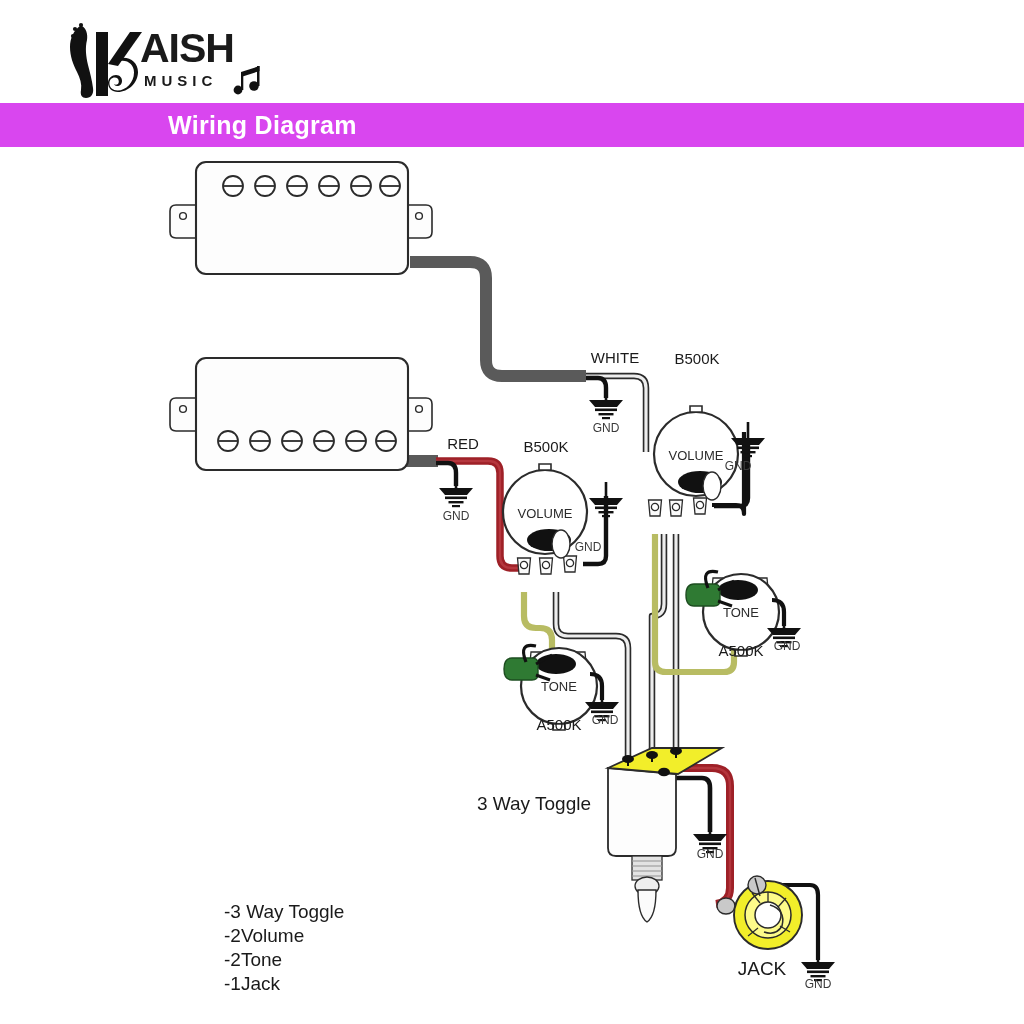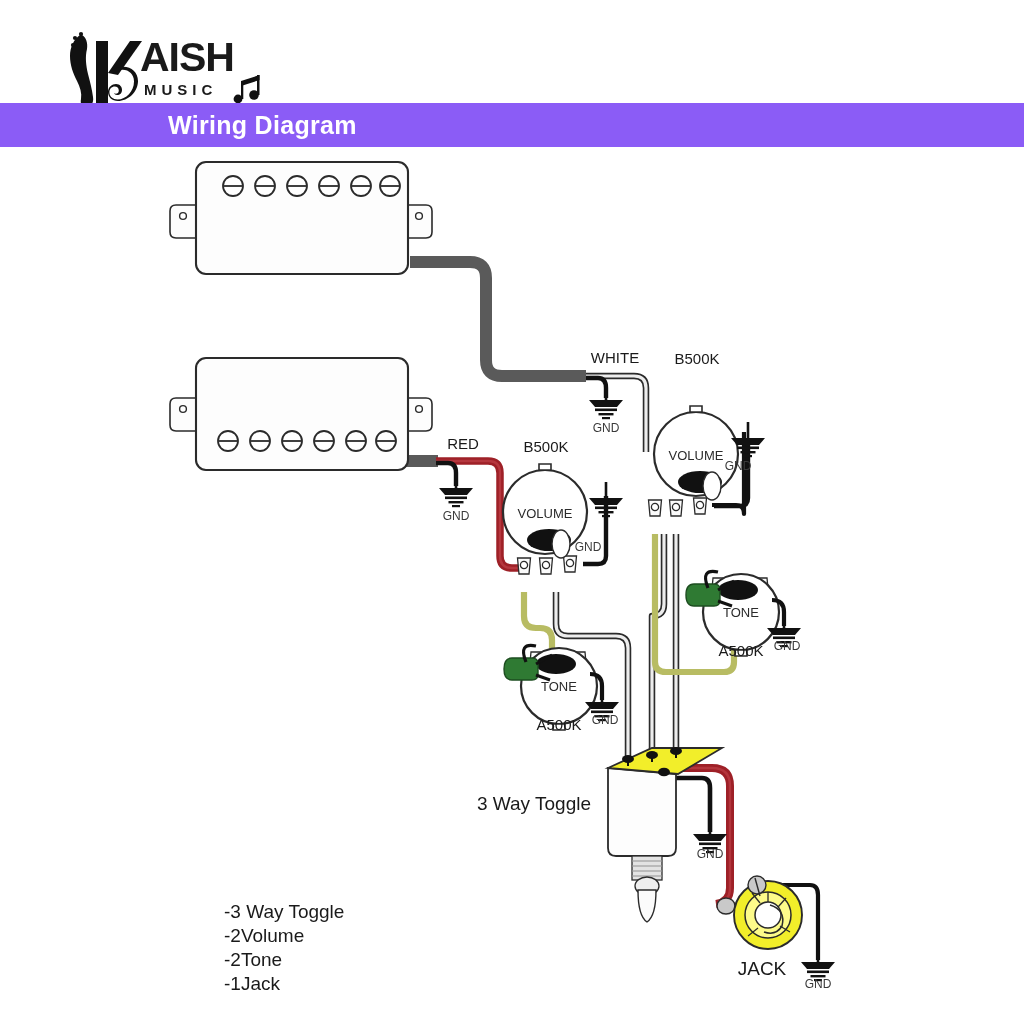--- a/index.html
+++ b/index.html
@@ -19,34 +19,34 @@
     width: 1024px;
     height: 1024px;
     background: #ffffff;
     box-sizing: border-box;
   }
 
   
   #brand {
     position: absolute;
     left: 52px;
-    top: 29px;
+    top: 20px;
     width: 240px;
     height: 80px;
     text-align: center;
   }
 
   
   #titlebar {
     position: absolute;
     left: 0;
     top: 103px;
     width: 1024px;
     height: 44px;
-    background: #8b5cf6;
+    background: #d946ef;
   }
   #titlebar .title {
     position: absolute;
     left: 168px;
     top: 8px;
     color: #ffffff;
     font-family: "Liberation Sans", sans-serif;
     font-weight: bold;
     font-size: 25px;
     letter-spacing: 0.3px;

